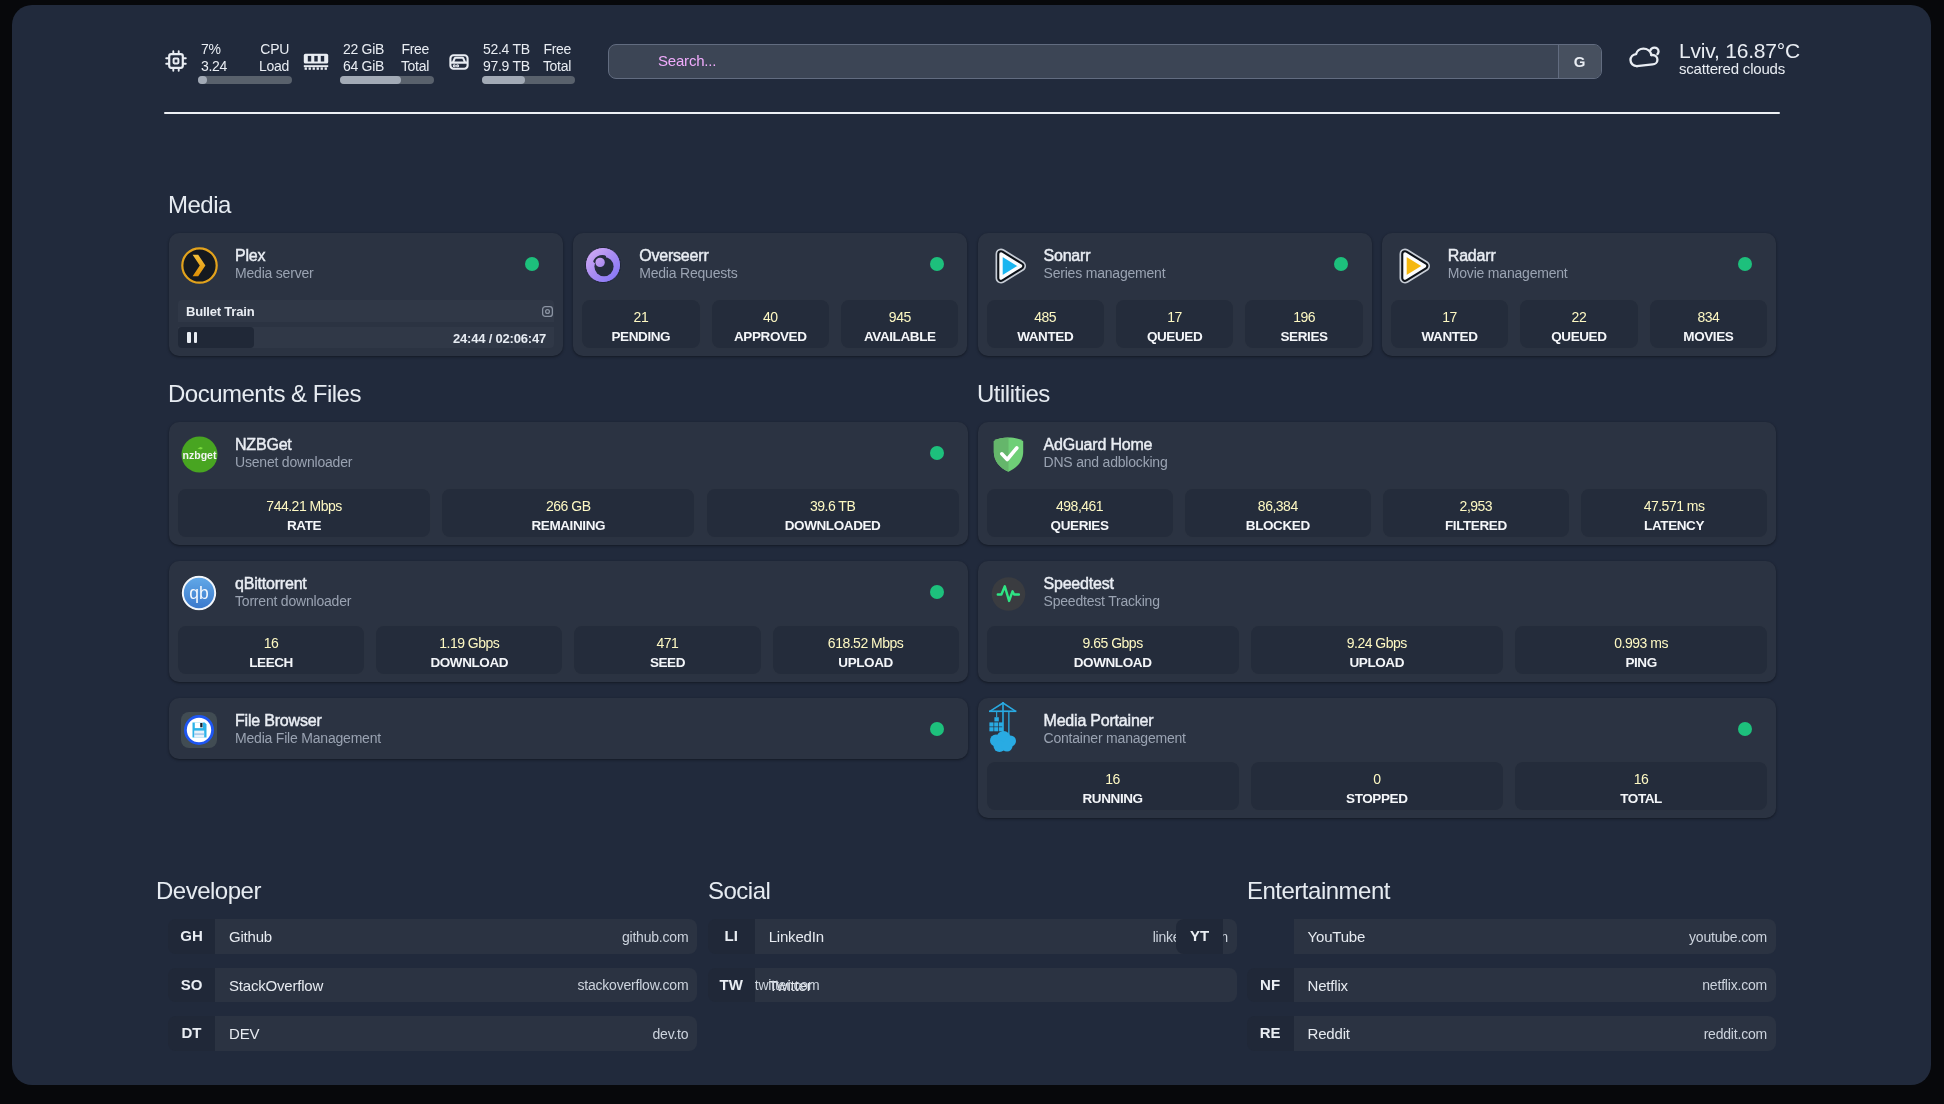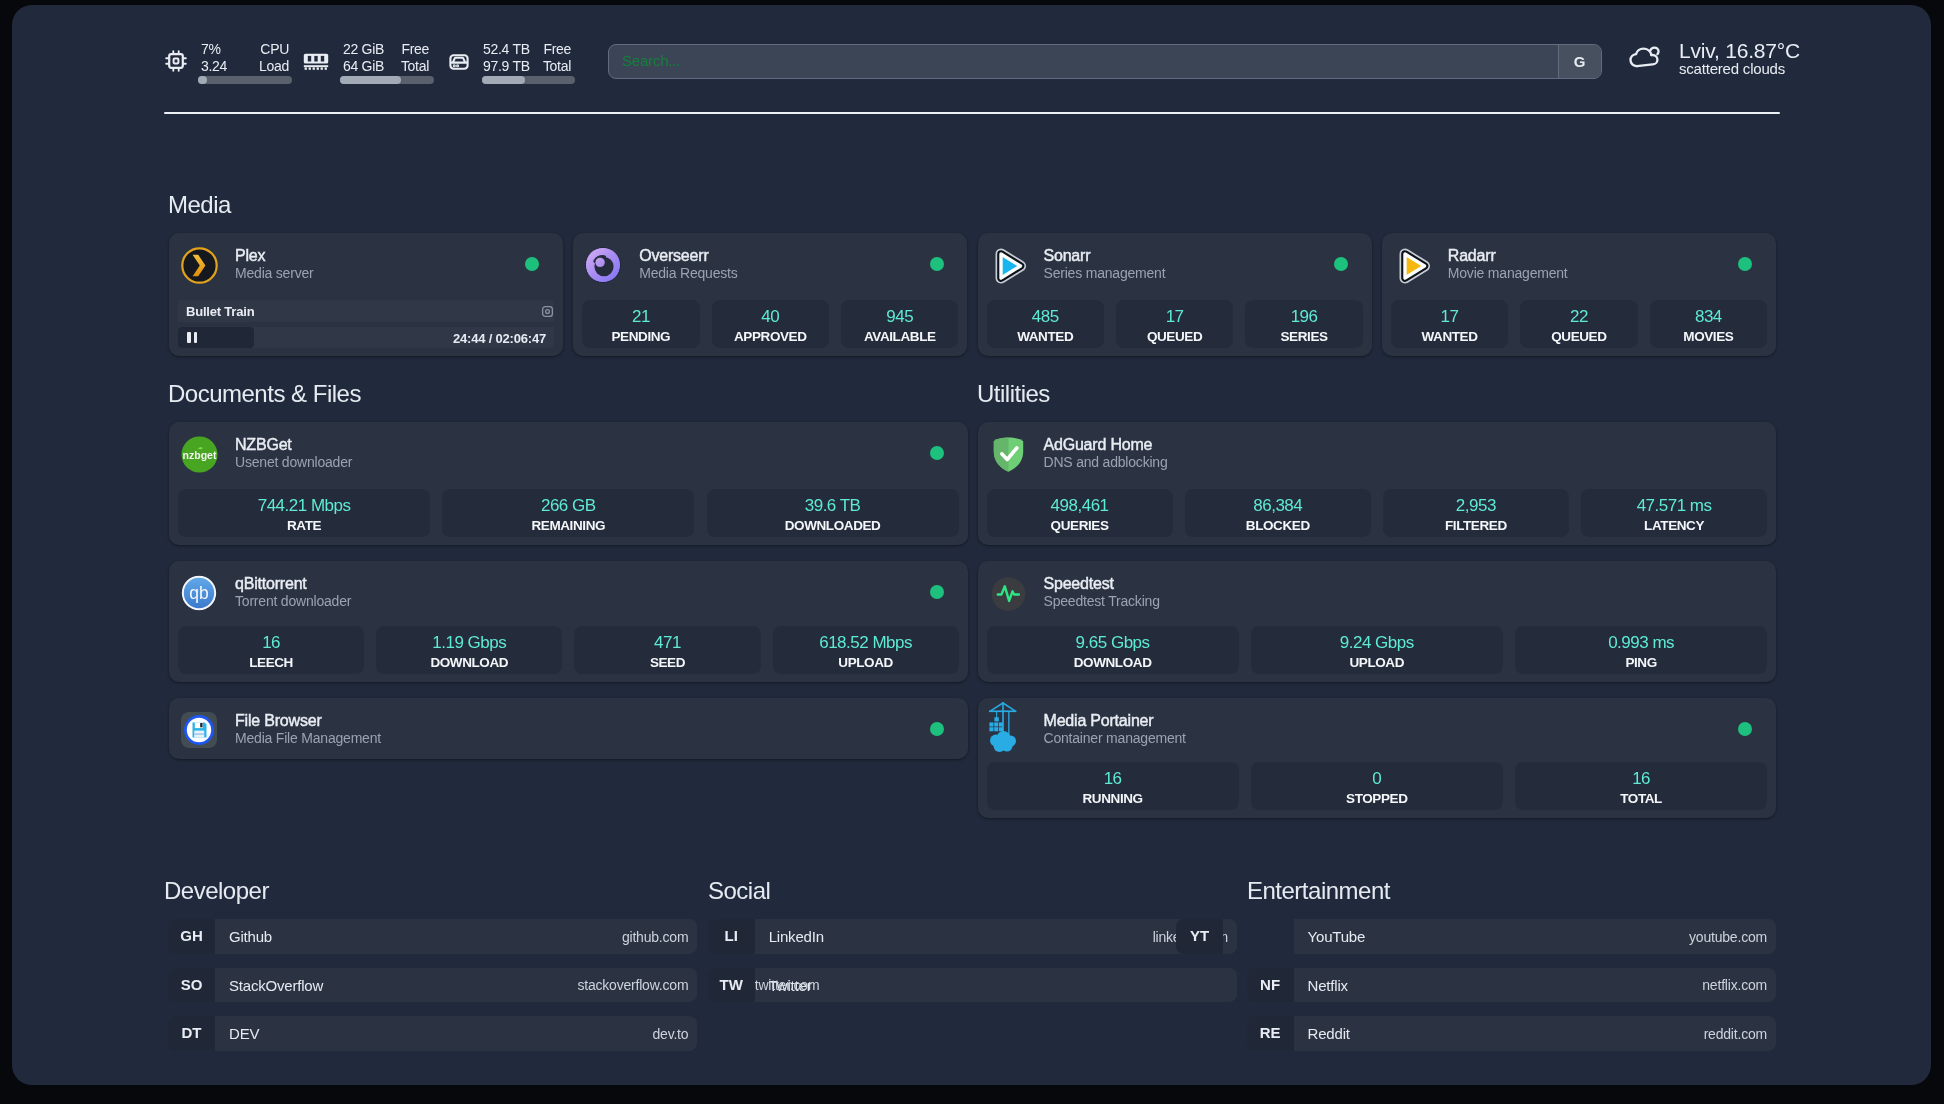--- a/index.html
+++ b/index.html
@@ -1,20 +1,20 @@
 <!DOCTYPE html>
 <html><head><meta charset="utf-8"><style>
 *{margin:0;padding:0;box-sizing:border-box}
 html,body{width:1944px;height:1104px;background:#07080b;overflow:hidden;
 font-family:"Liberation Sans",sans-serif;}
 .abs{position:absolute}
 .panel{position:absolute;left:12px;top:5px;width:1919px;height:1080px;background:#212a3c;border-radius:20px}
 .card{position:absolute;background:#2b3342;border-radius:10px;box-shadow:0 1px 3px rgba(0,0,0,.25),0 1px 2px rgba(0,0,0,.18)}
 .sb{position:absolute;background:#242c3b;border-radius:9px;border:1px solid rgba(255,255,255,.035);text-align:center}
-.sbv{margin-top:7px;font-size:17px;letter-spacing:-0.5px;color:#5eead4;line-height:20px}
+.sbv{margin-top:7px;font-size:14px;letter-spacing:-0.5px;color:#fef9c3;line-height:20px}
 .sbl{font-size:13.5px;font-weight:700;letter-spacing:-0.4px;color:#f4f6f9;line-height:16px;margin-top:2px}
 .title{position:absolute;font-size:16px;font-weight:400;-webkit-text-stroke:0.45px;letter-spacing:-0.2px;color:#e9edf3;line-height:19px;white-space:nowrap}
 .sub{position:absolute;font-size:14px;color:#9aa3b2;line-height:17px;white-space:nowrap;letter-spacing:-0.2px}
 .dot{position:absolute;width:14px;height:14px;border-radius:50%;background:#1dc07c}
 .hd{position:absolute;font-size:24px;letter-spacing:-0.5px;color:#e6ebf1;line-height:27px;white-space:nowrap}
 .tb{position:absolute;font-size:14px;letter-spacing:-0.3px;color:#e9edf3;line-height:16px;white-space:nowrap}
 .bar{position:absolute;height:8px;border-radius:4px;background:#59616c}
 .fill{position:absolute;height:8px;border-radius:4px;background:#a2aab6}
 .bkl{position:absolute;background:#202838;border-radius:8px 0 0 8px;text-align:center;font-size:15px;font-weight:700;color:#e9edf3}
 .bkp{position:absolute;background:#2b3342;border-radius:0 8px 8px 0}
@@ -54,34 +54,34 @@
 <path d="M4.2 12.6 h15.6 M5.8 12.6 l1.9-4.2 a1.2 1.2 0 0 1 1.1-.7 h6.4 a1.2 1.2 0 0 1 1.1 .7 l1.9 4.2"></path>
 <circle cx="7.3" cy="15.7" r="0.5" fill="#e9edf3"></circle>
     <circle cx="10.6" cy="15.7" r="0.5" fill="#e9edf3"></circle>
   </svg>
 <div class="tb" style="left:483px;top:41px;width:88px">52.4 TB<span style="float:right">Free</span></div>
 <div class="tb" style="left:483px;top:58px;width:88px">97.9 TB<span style="float:right">Total</span></div>
 <div class="bar" style="left:482px;top:76px;width:93px"></div>
 <div class="fill" style="left:482px;top:76px;width:43px"></div>
 <div class="abs" style="left:608px;top:43.5px;width:994px;height:35px;background:#3c4555;border:1px solid #626c80;border-radius:8px"></div>
 <div class="abs" style="left:1558px;top:44.5px;width:43px;height:33px;background:#47505f;border-left:1px solid #626c80;border-radius:0 7px 7px 0"></div>
-<div class="abs" style="left:622px;top:52px;font-size:15px;color:#15803d;letter-spacing:-0.2px">Search...</div>
+<div class="abs" style="left:658px;top:52px;font-size:15px;color:#f0abfc;letter-spacing:-0.2px">Search...</div>
 <div class="abs" style="left:1558px;top:52.5px;width:43px;text-align:center;font-size:15px;font-weight:700;color:#e9edf3">G</div>
 <svg class="abs" style="left:1628px;top:43px" width="33" height="29" viewBox="0 0 24 21" fill="none" stroke="#e9edf3" stroke-width="1.7" stroke-linecap="round" stroke-linejoin="round">
 <path d="M6.4 16.8c-2.5 0-4.6-2-4.6-4.4 0-2.3 1.8-4.2 4.1-4.4C6.4 5.6 8.6 4 11.2 4c2.9 0 5.3 2 5.8 4.7"></path>
 <path d="M17 8.7h.9c1.9 0 3.5 1.5 3.5 3.4s-1.6 3.4-3.5 3.4l-11.5 1.3"></path>
 <path d="M16.3 5.3c.4-1.2 1.5-2 2.9-2 1.6 0 3 1.2 3 2.8 0 .7-.3 1.4-.8 1.9"></path>
   </svg>
 <div class="tb" style="left:1679px;top:43px;font-size:21px;letter-spacing:-0.2px">Lviv, 16.87°C</div>
 <div class="tb" style="left:1679px;top:61px;font-size:15px;letter-spacing:-0.2px">scattered clouds</div>
 <div class="abs" style="left:164px;top:112px;width:1616px;height:2px;background:#edf0f4;border-radius:1px"></div>
 <div class="hd" style="left:168px;top:191px">Media</div>
 <div class="hd" style="left:168px;top:380px">Documents &amp; Files</div>
 <div class="hd" style="left:977px;top:380px">Utilities</div>
-<div class="hd" style="left:164px;top:877px">Developer</div>
+<div class="hd" style="left:156px;top:877px">Developer</div>
 <div class="hd" style="left:708px;top:877px">Social</div>
 <div class="hd" style="left:1247px;top:877px">Entertainment</div>
 <div class="card" style="left:169px;top:233px;width:394.3px;height:123px"></div>
 <svg class="abs" style="left:181px;top:247px" width="37" height="37" viewBox="0 0 37 37">
 <defs>
       <linearGradient id="plg" x1="0" y1="0" x2="0" y2="1">
 <stop offset="0" stop-color="#f5c039"></stop>
         <stop offset="1" stop-color="#dd8f05"></stop>
       </linearGradient>
     </defs>

